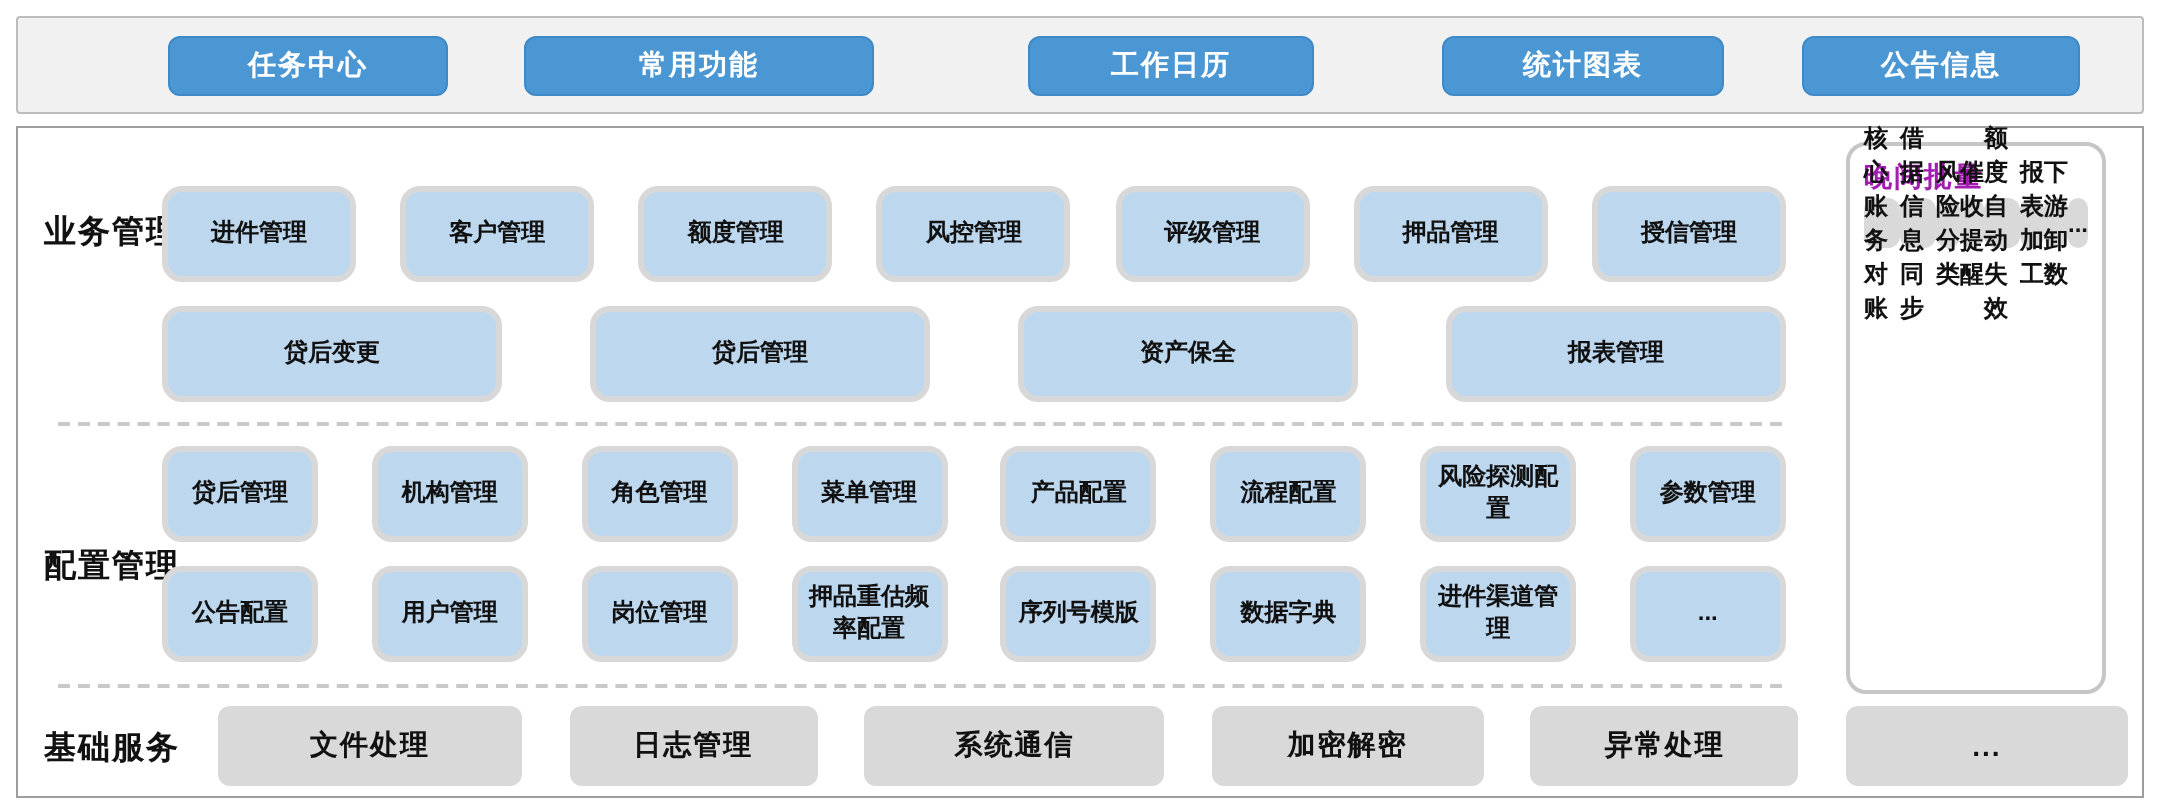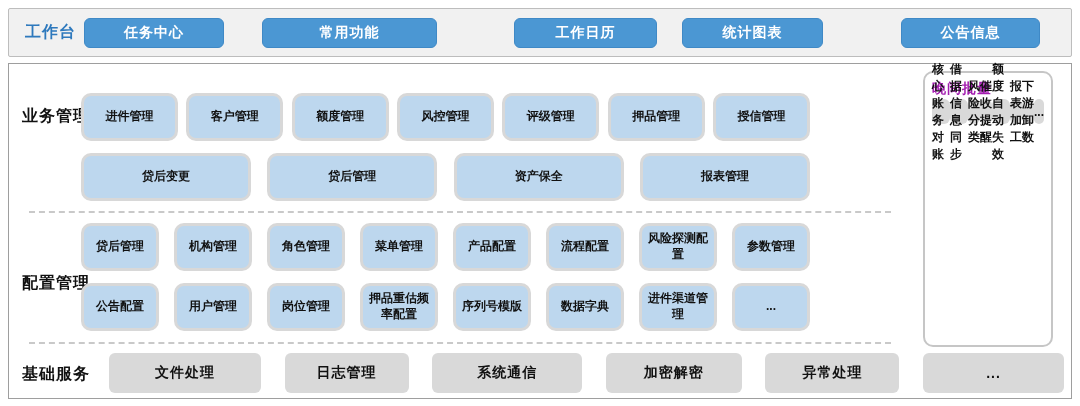--- a/index.html
+++ b/index.html
@@ -28,21 +28,21 @@
 
   
   .panel {
     position:absolute; left:8px; top:63px; width:1064px; height:336px;
     background:#ffffff; border:1px solid #9e9e9e;
   }
   .sec-label {
     position:absolute; left:8px; width:78px; text-align:center;
     font-size:16px; font-weight:bold; color:#111111; letter-spacing:1px;
   }
-  .row { position:absolute; left:72px; width:729px; display:flex; justify-content:space-between; }
+  .row { position:absolute; left:72px; width:812px; display:flex; justify-content:space-between; }
 
   .box-blue {
     background:#bdd7ee; border:3px solid #d8d8d8; border-radius:10px;
     display:flex; align-items:center; justify-content:center; text-align:center;
     font-size:12px; font-weight:bold; color:#111111; line-height:1.3; padding:0 5px;
     height:48px;
   }
   .r-biz1 .box-blue { width:97px; }
   .r-biz2 .box-blue { width:170px; }
   .r-cfg  .box-blue { width:78px; }
@@ -81,25 +81,24 @@
     display:flex; align-items:center; justify-content:center;
     font-size:12px; font-weight:bold; color:#111111;
   }
 </style>
 </head>
 <body>
 
 <div class="canvas">
 
   <div class="topbar">
-    <span class="topbar-label">工作台</span>
     <div class="tb-btn" style="left:75px;width:140px">任务中心</div>
     <div class="tb-btn" style="left:253px;width:175px">常用功能</div>
     <div class="tb-btn" style="left:505px;width:143px">工作日历</div>
-    <div class="tb-btn" style="left:673px;width:141px">统计图表</div>
+    <div class="tb-btn" style="left:712px;width:141px">统计图表</div>
     <div class="tb-btn" style="left:892px;width:139px">公告信息</div>
   </div>
 
   <div class="panel">
 
     <div class="sec-label" style="top:42px">业务管理</div>
     <div class="sec-label" style="top:209px">配置管理</div>
     <div class="sec-label" style="top:300px">基础服务</div>
 
     <div class="row r-biz1" style="top:29px">

